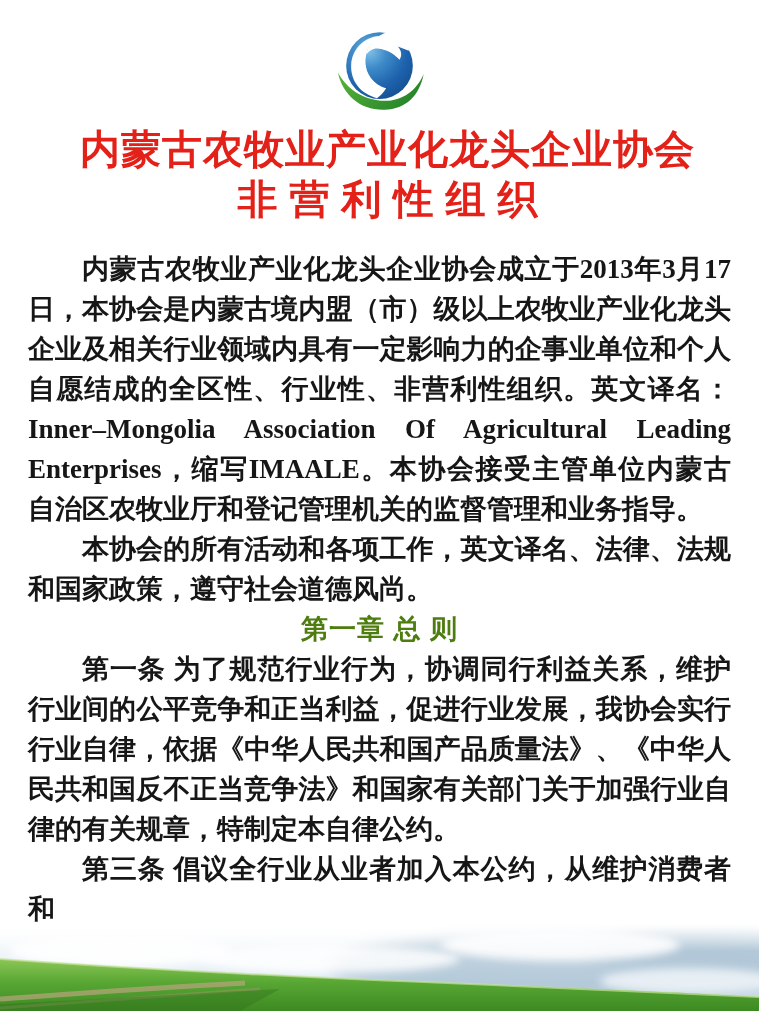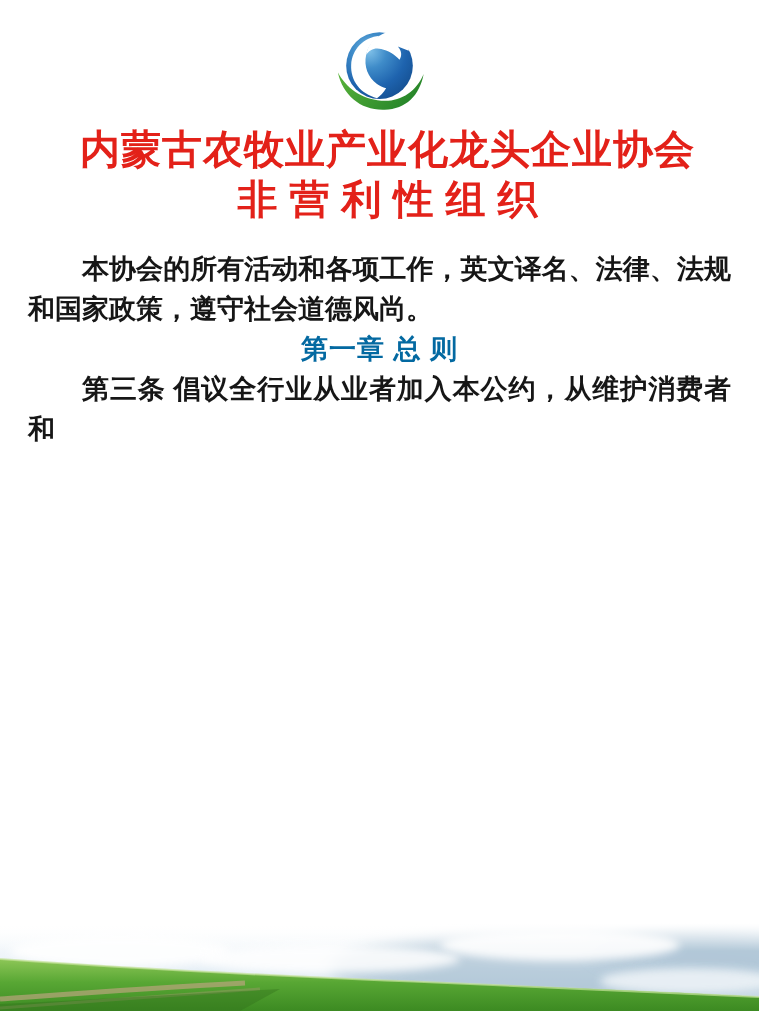--- a/index.html
+++ b/index.html
@@ -33,21 +33,21 @@
     font-weight:bold;
     font-size:27px;line-height:40px;
     color:#161616;
     text-align:justify;
   }
   .body-text p{margin:0;text-indent:2em;}
   .chapter{
     text-indent:0 !important;
     text-align:center;
     font-family:"Liberation Sans","DejaVu Sans",sans-serif;
-    color:#0369a1;
+    color:#4d7c0f;
     font-size:27px;line-height:40px;
     letter-spacing:1px;
   }
   
   .landscape{
     position:absolute;left:0;bottom:0;
     width:759px;height:88px;
   }
   .landscape svg{display:block;width:100%;height:100%;}
 </style>
@@ -82,22 +82,24 @@
                C104,82 84,94 62,92 C38,90 20,77 10,58 Z" fill="url(#leafG)"></path>
     </svg>
   </div>
 
   <div class="title">
     <div class="l1">内蒙古农牧业产业化龙头企业协会</div>
     <div class="l2">非营利性组织</div>
   </div>
 
   <div class="body-text">
+    <p>内蒙古农牧业产业化龙头企业协会成立于2013年3月17日，本协会是内蒙古境内盟（市）级以上农牧业产业化龙头企业及相关行业领域内具有一定影响力的企事业单位和个人自愿结成的全区性、行业性、非营利性组织。英文译名：Inner–Mongolia Association Of Agricultural Leading Enterprises，缩写IMAALE。本协会接受主管单位内蒙古自治区农牧业厅和登记管理机关的监督管理和业务指导。</p>
     <p>本协会的所有活动和各项工作，英文译名、法律、法规和国家政策，遵守社会道德风尚。</p>
     <p class="chapter">第一章 总 则</p>
+    <p>第一条 为了规范行业行为，协调同行利益关系，维护行业间的公平竞争和正当利益，促进行业发展，我协会实行行业自律，依据《中华人民共和国产品质量法》、《中华人民共和国反不正当竞争法》和国家有关部门关于加强行业自律的有关规章，特制定本自律公约。</p>
     <p>第三条 倡议全行业从业者加入本公约，从维护消费者和</p>
   </div>
 
   <div class="landscape">
     <svg viewBox="0 0 759 88" preserveAspectRatio="none" xmlns="http://www.w3.org/2000/svg">
       <defs>
         <linearGradient id="skyG" x1="0" y1="0" x2="0" y2="1">
           <stop offset="0" stop-color="#ffffff"></stop>
           <stop offset="0.5" stop-color="#e9f1f7"></stop>
           <stop offset="1" stop-color="#c2d6e3"></stop>

